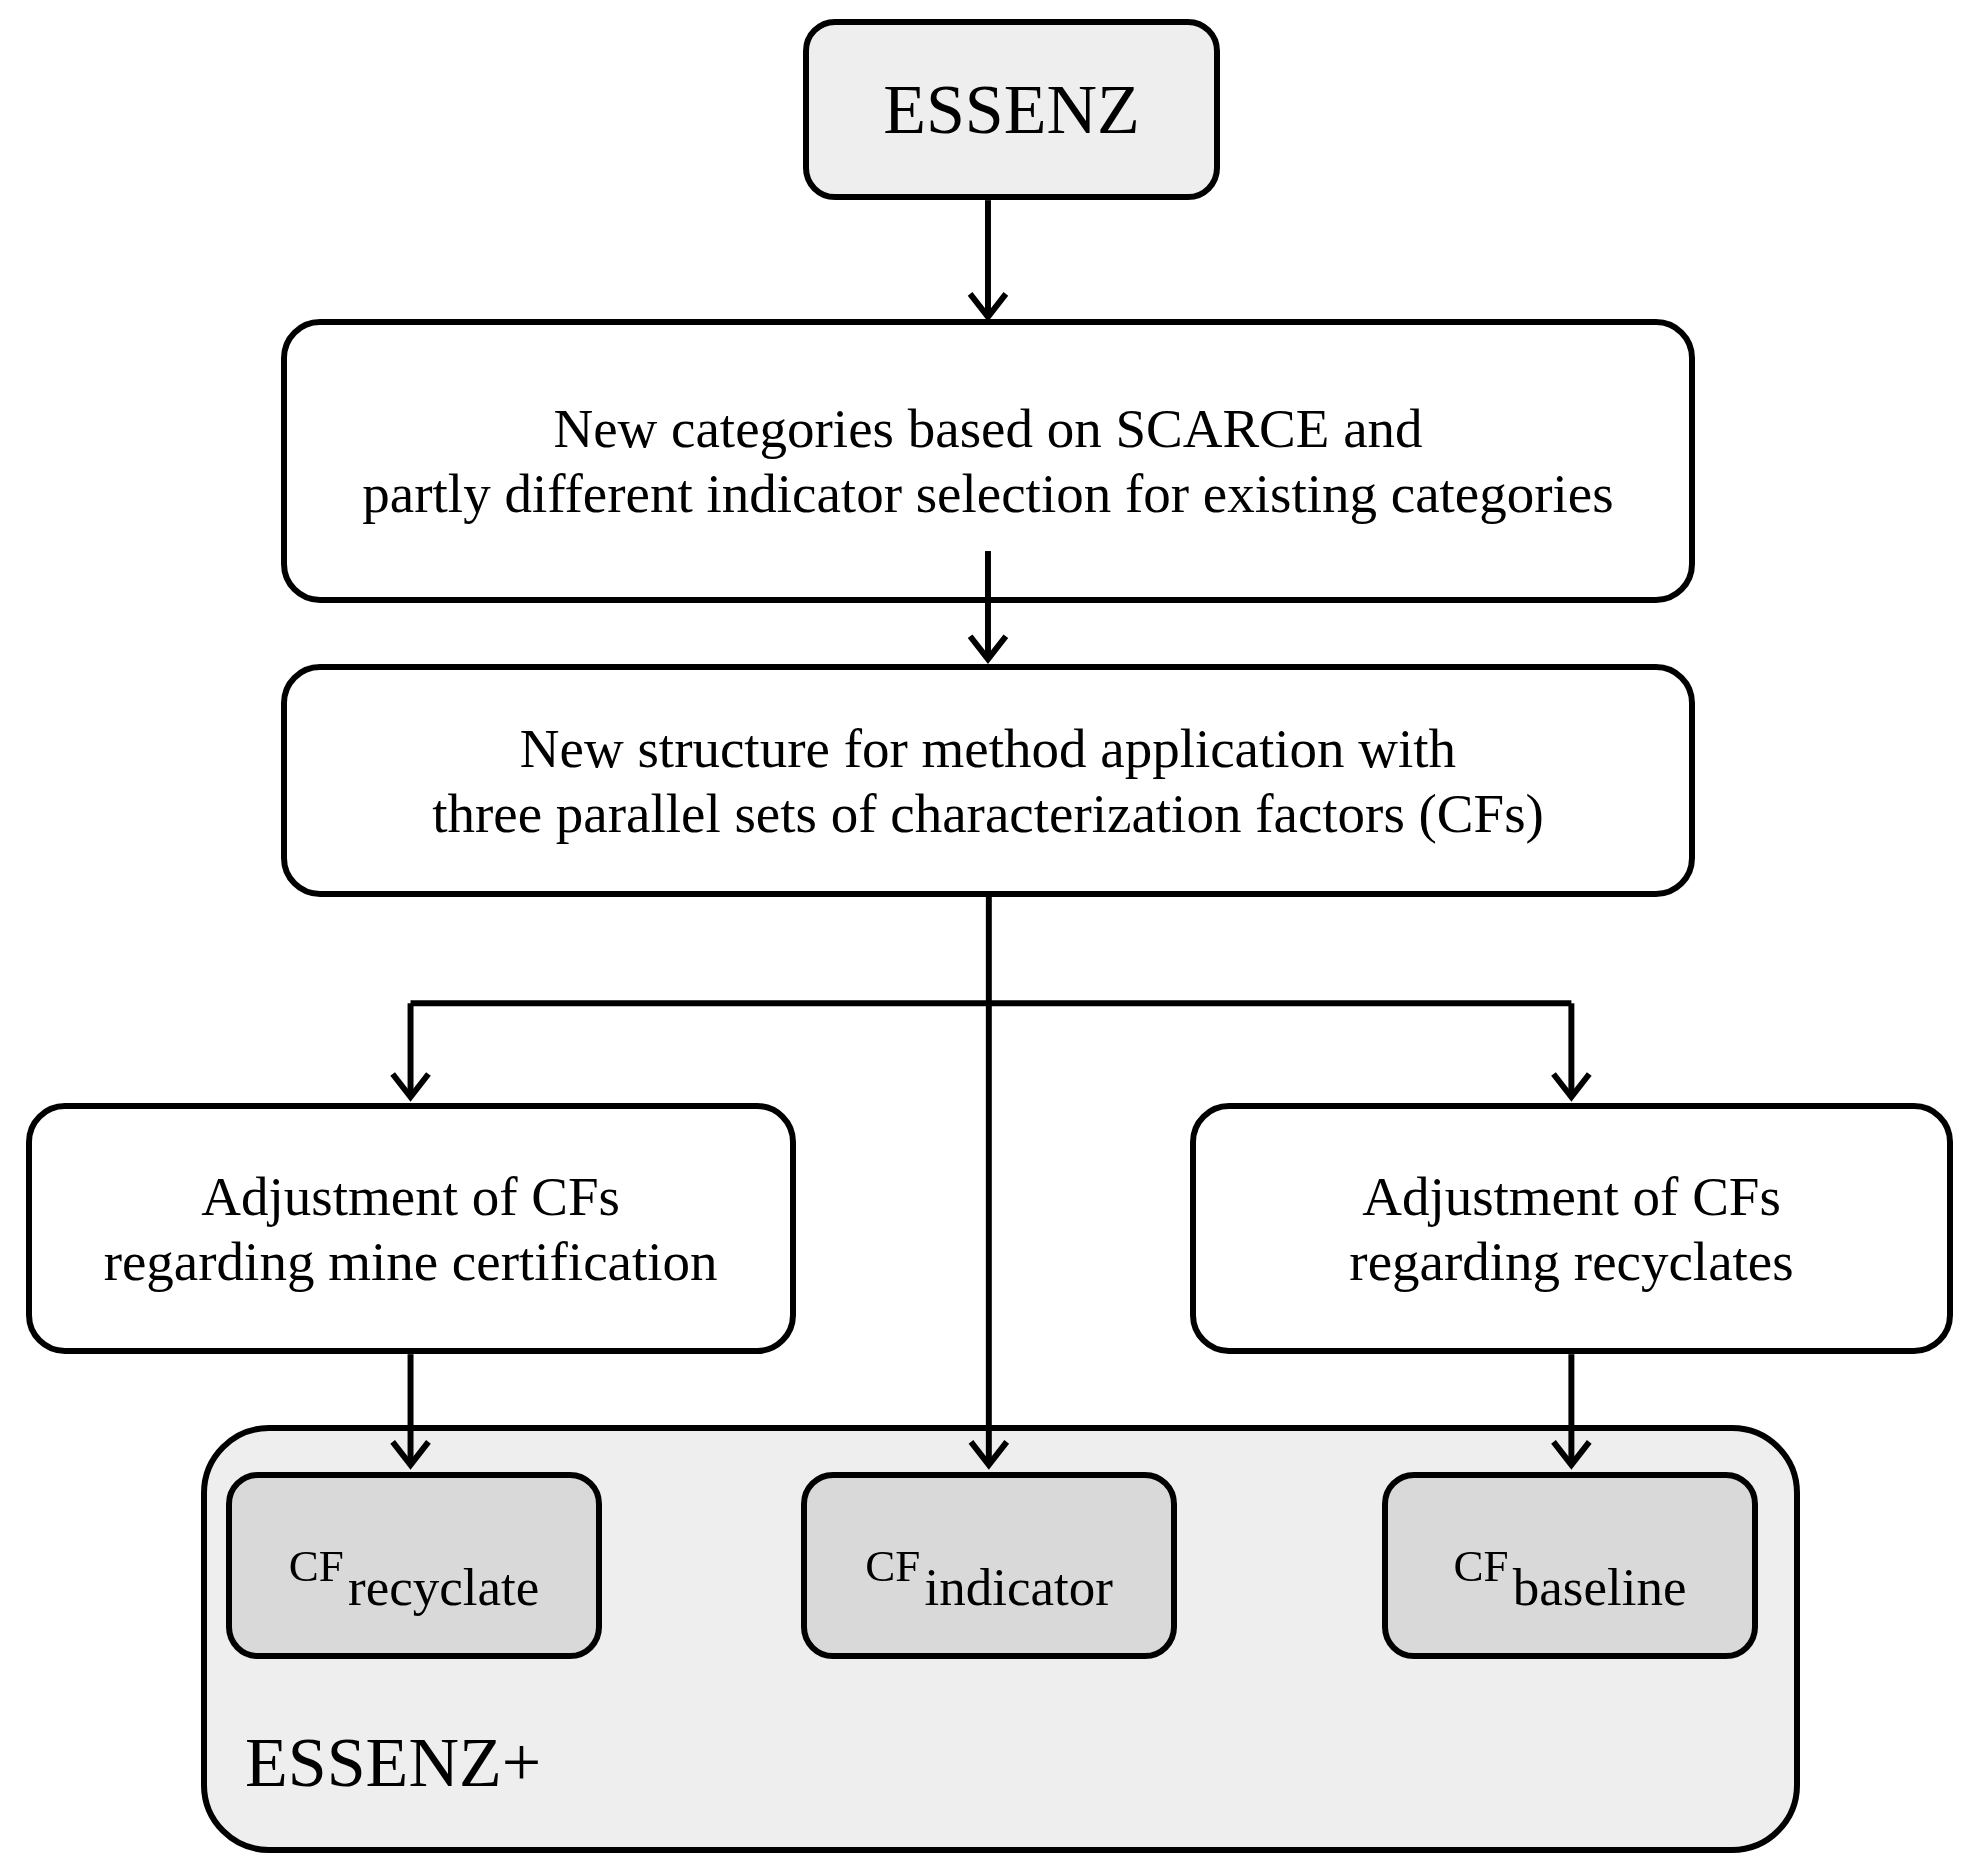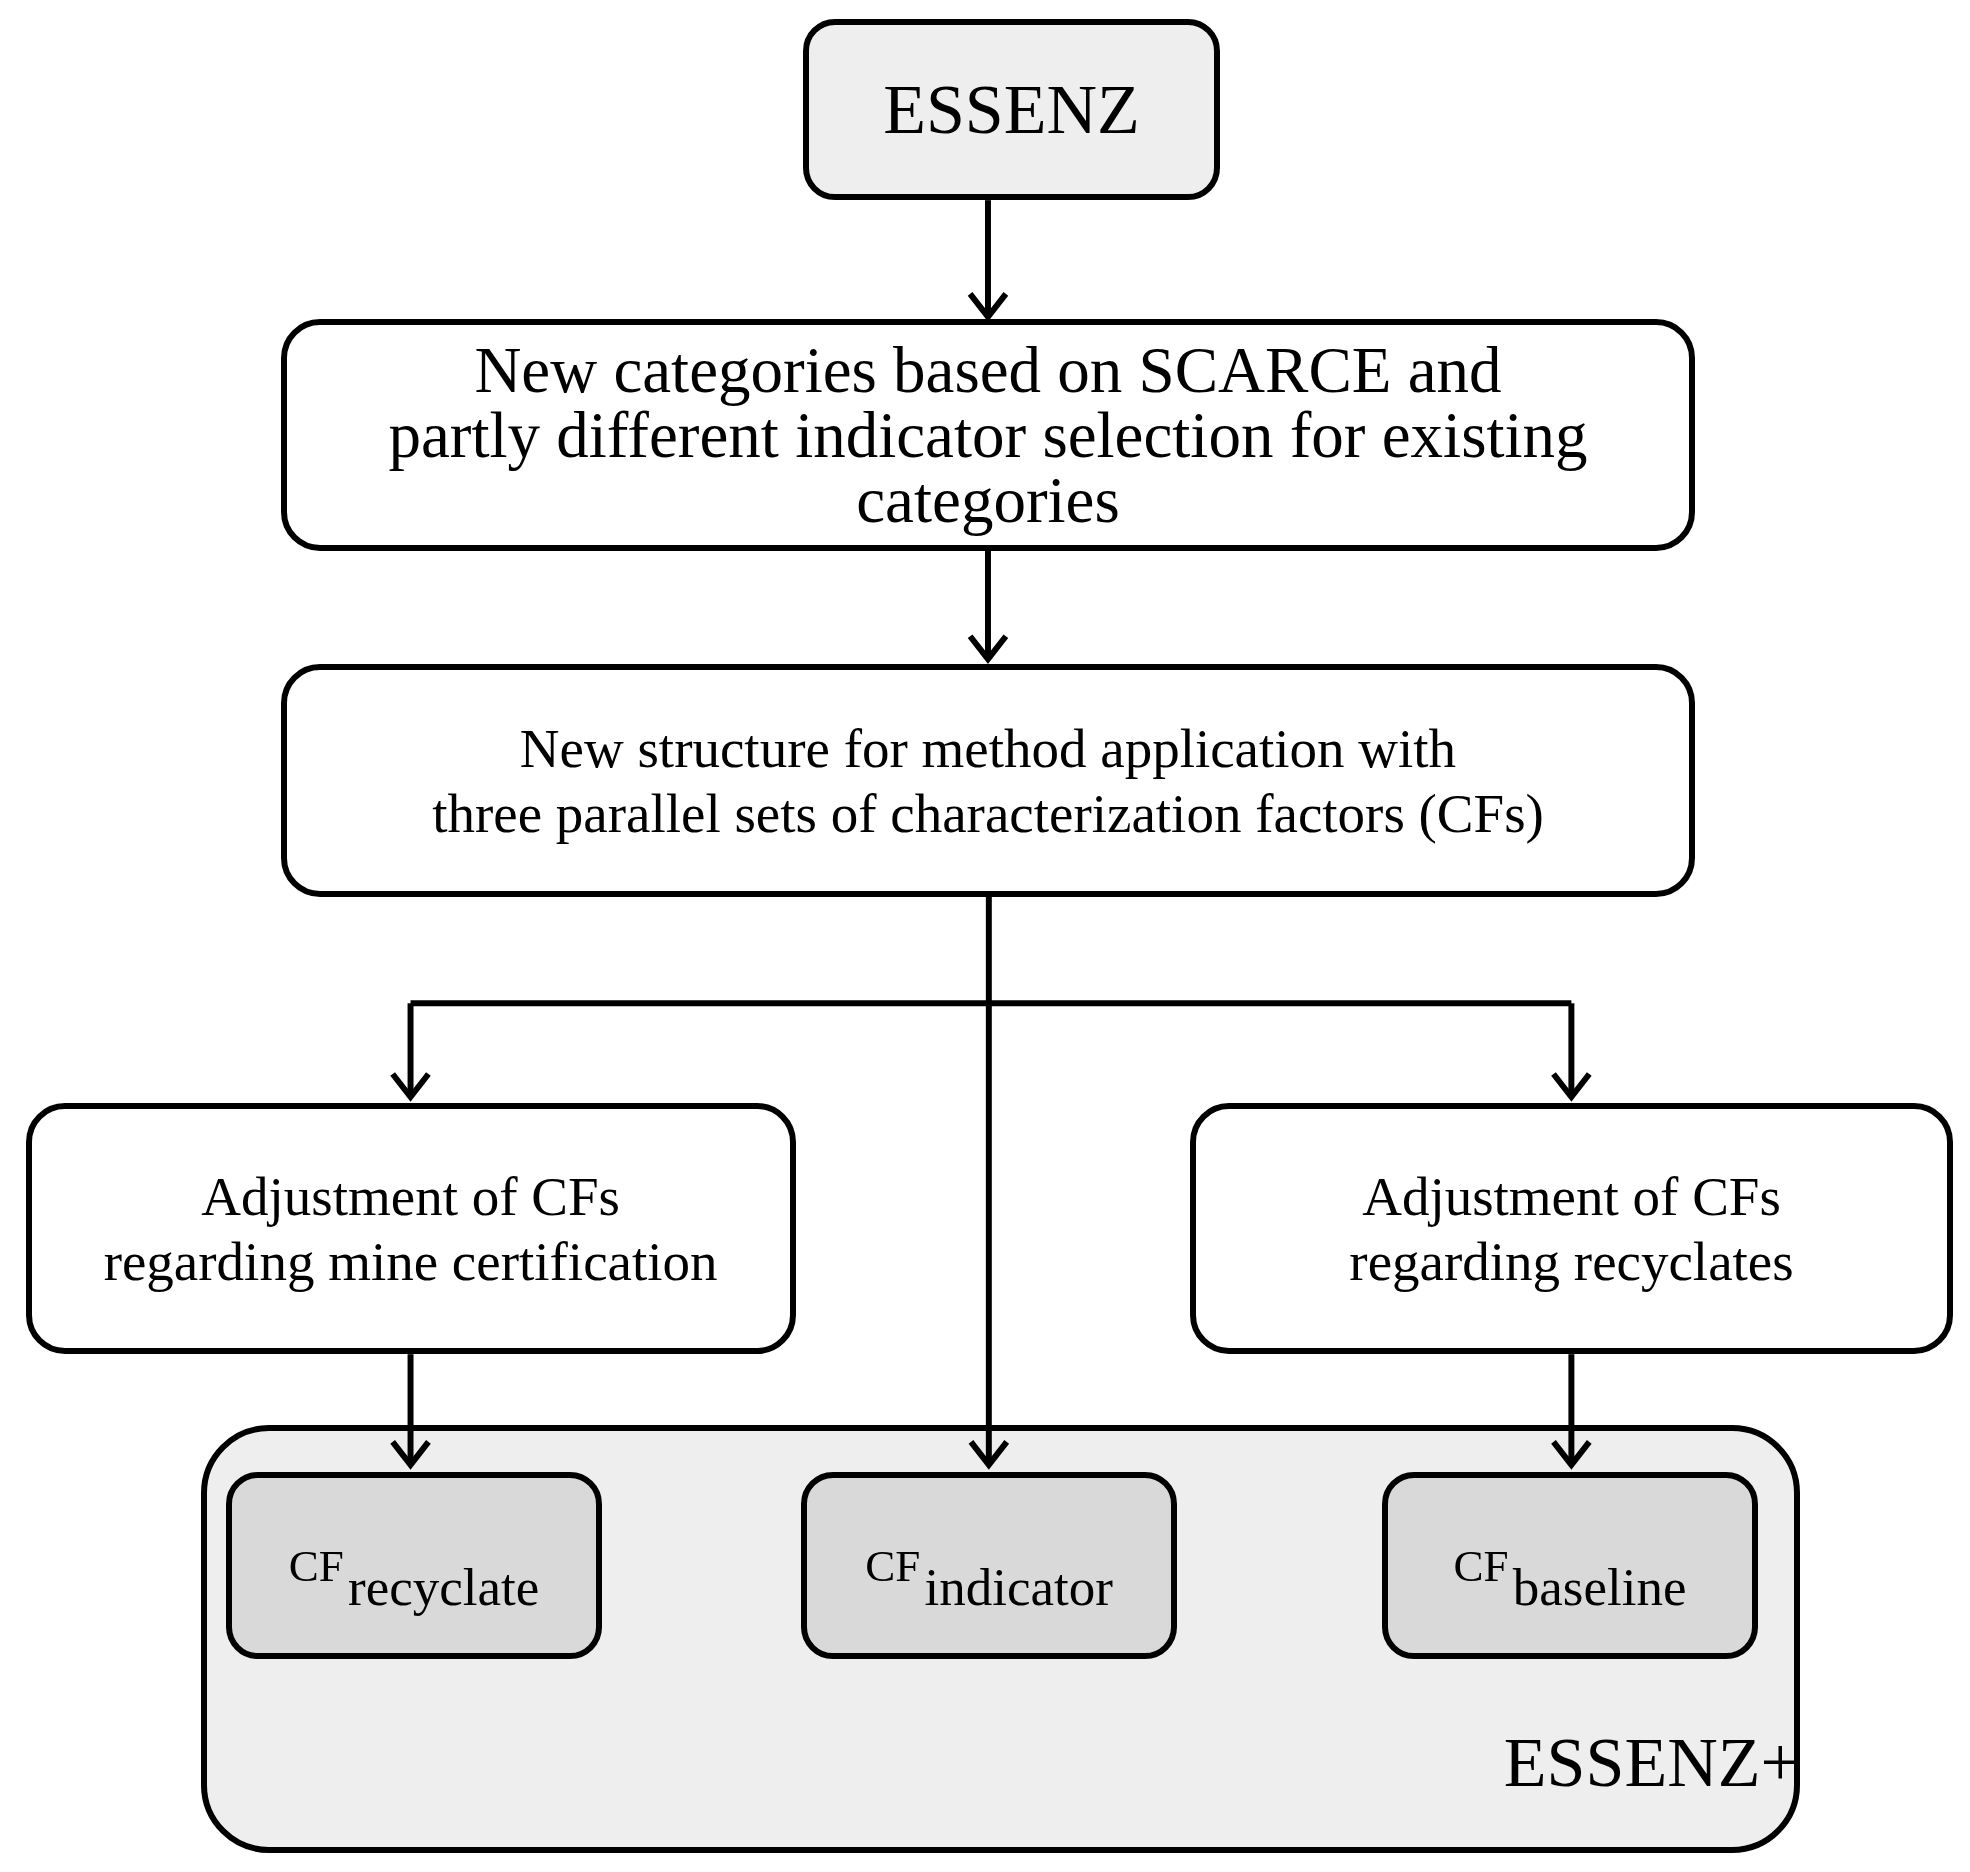--- a/index.html
+++ b/index.html
@@ -49,23 +49,23 @@
   
   .n-essenz {
     left: 803px; top: 19px; width: 417px; height: 181px;
     border-radius: 32px;
     background: #eeeeee;
     font-size: 70px;
     line-height: 82px;
   }
   
   .n-categories {
-    left: 281px; top: 319px; width: 1414px; height: 232px;
-    border-radius: 39px;
-    font-size: 65px;
+    left: 281px; top: 319px; width: 1414px; height: 284px;
+    border-radius: 39px;
+    font-size: 55px;
     line-height: 65px;
   }
   .n-structure {
     left: 281px; top: 664px; width: 1414px; height: 233px;
     border-radius: 39px;
     font-size: 55px;
     line-height: 65px;
   }
   
   .n-mine {
@@ -83,24 +83,25 @@
   
   .n-container {
     left: 201px; top: 1425px; width: 1599px; height: 428px;
     border-radius: 68px;
     background: #eeeeee;
     z-index: 1;
   }
   .container-label {
     position: absolute;
     left: 201px; top: 1722px; width: 1599px;
-    text-align: right;
+    text-align: left;
     font-size: 70px;
     line-height: 82px;
     z-index: 2;
+    padding-left: 44px;
   }
   
   .cf-node {
     border-radius: 32px;
     background: #d9d9d9;
     z-index: 2;
     white-space: nowrap;
   }
   .cf-certified { left: 226px; top: 1472px; width: 376px; height: 187px; }
   .cf-baseline  { left: 801px; top: 1472px; width: 376px; height: 187px; }

